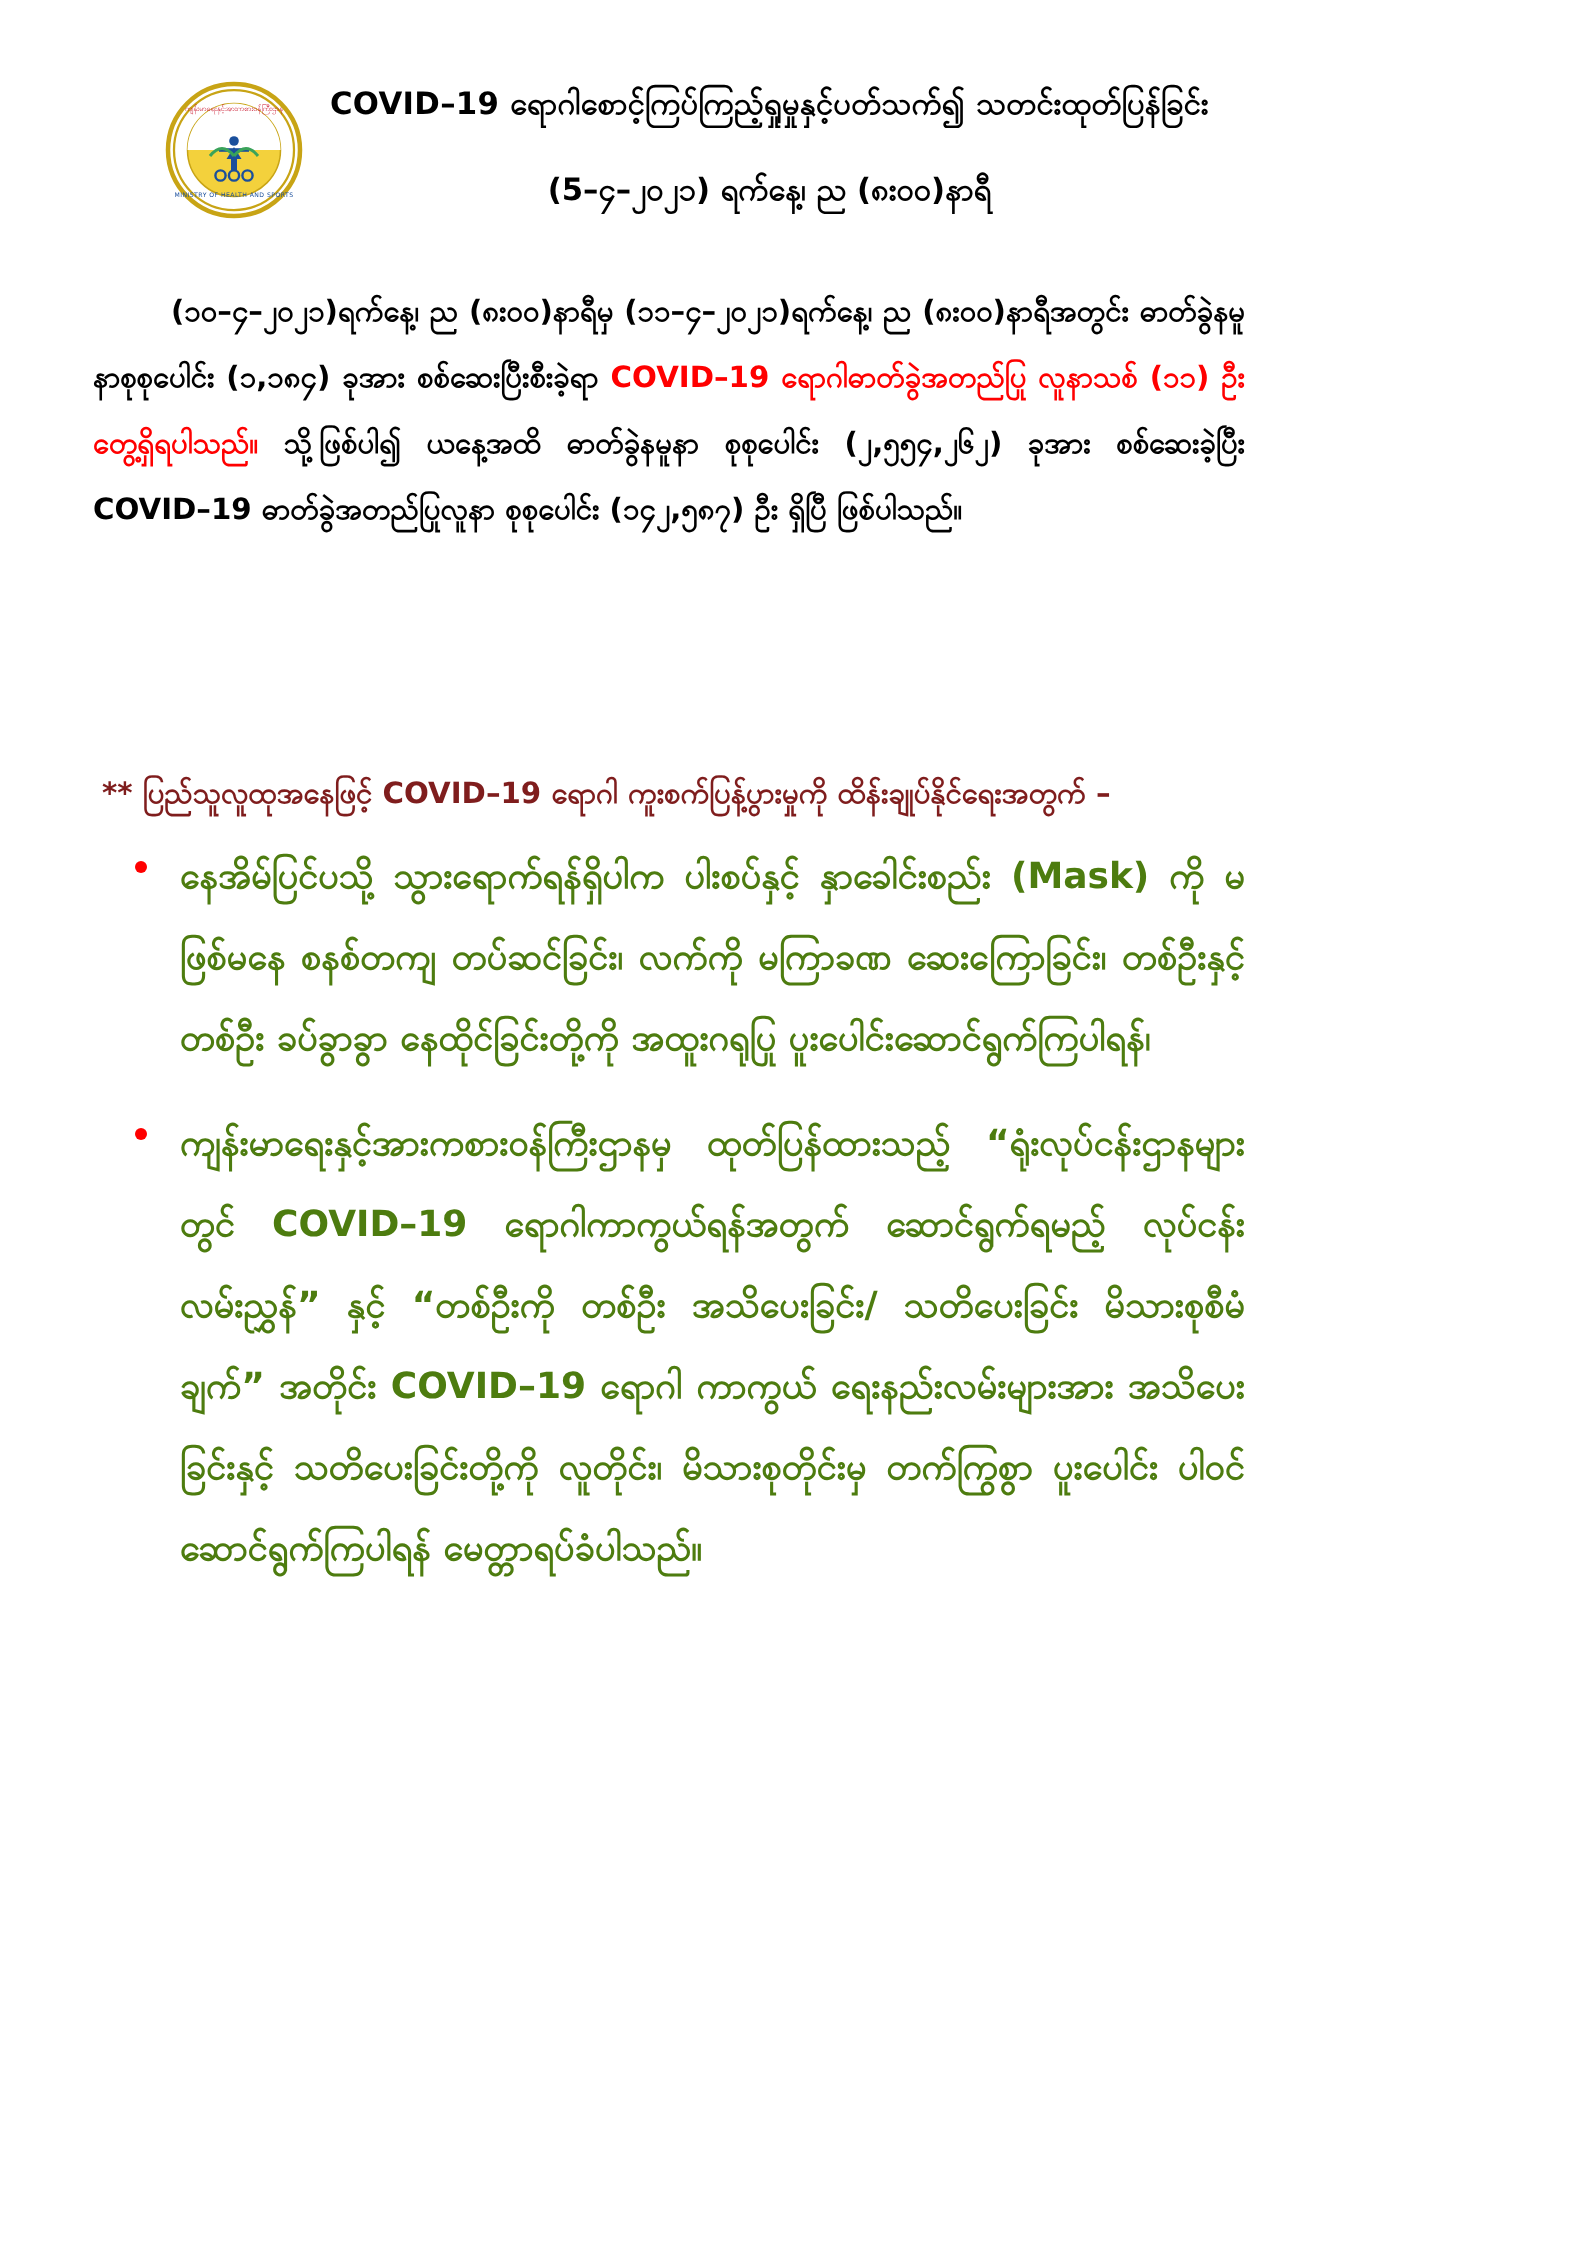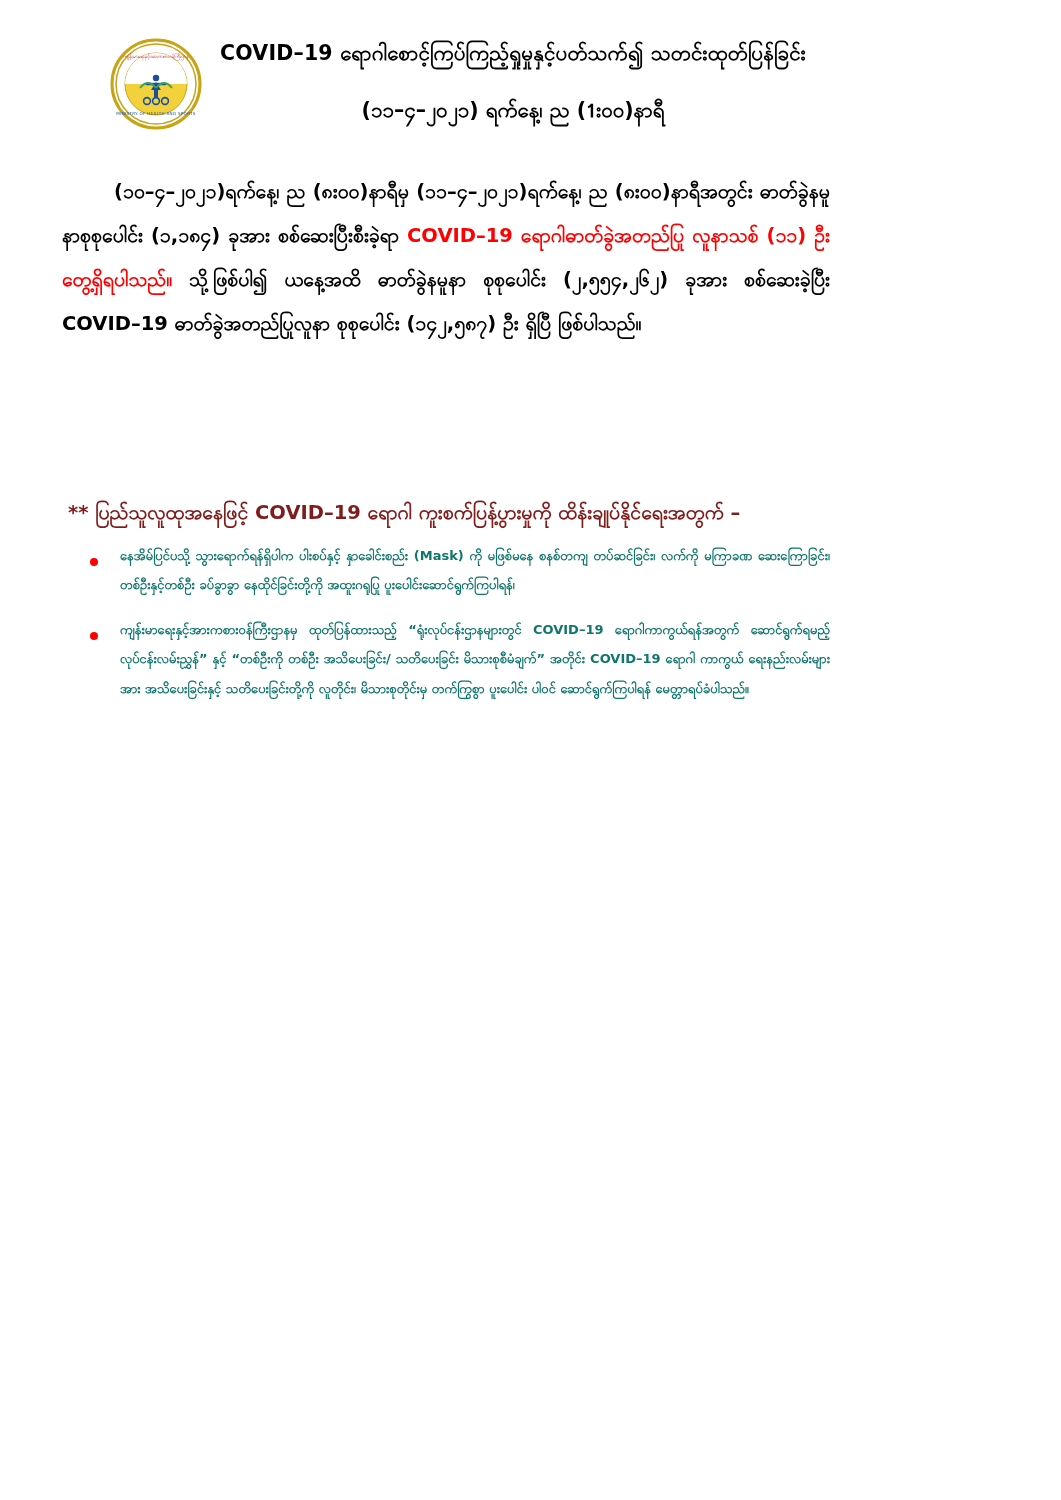--- a/index.html
+++ b/index.html
@@ -13,21 +13,21 @@
     font-family: "DejaVu Sans", "Liberation Sans", sans-serif;
     color: #000000;
     position: relative;
     overflow: hidden;
   }
   .page {
     position: relative;
     width: 892px;
     height: 1500px;
     box-sizing: border-box;
-    padding: 24px 62px 0 62px;
+    padding: 40px 62px 0 62px;
   }
 
   
   .header {
     display: flex;
     align-items: flex-start;
     gap: 18px;
     padding-top: 14px;
   }
   .logo {
@@ -88,22 +88,22 @@
     line-height: 1.9;
     margin: 0 0 10px 6px;
   }
   ul.notice-list {
     list-style: none;
     margin: 0;
     padding: 0;
   }
   ul.notice-list > li {
     position: relative;
-    color: #0f766e;
-    font-size: 13px;
+    color: #4d7c0f;
+    font-size: 24px;
     font-weight: bold;
     line-height: 2.25;
     text-align: justify;
     text-justify: inter-word;
     padding-left: 58px;
     margin-bottom: 16px;
   }
   ul.notice-list > li .bullet {
     position: absolute;
     left: 28px;
@@ -140,21 +140,21 @@
           <circle cx="37" cy="63" r="3.4"></circle>
           <circle cx="46" cy="63" r="3.4"></circle>
           <circle cx="55" cy="63" r="3.4"></circle>
         </g>
         <text x="46" y="77" font-size="4.1" fill="#1a4f9c" text-anchor="middle" font-family="'DejaVu Sans',sans-serif" letter-spacing="0.3">MINISTRY OF HEALTH AND SPORTS</text>
       </svg>
     </div>
 
     <div class="header-text">
       <div class="header-line1">COVID–19 ရောဂါစောင့်ကြပ်ကြည့်ရှုမှုနှင့်ပတ်သက်၍ သတင်းထုတ်ပြန်ခြင်း</div>
-      <div class="header-line2">(၁၁–၄–၂၀၂၁) ရက်နေ့၊ ည  (1း၀၀)နာရီ</div>
+      <div class="header-line2">(5–၄–၂၀၂၁) ရက်နေ့၊ ည  (၈း၀၀)နာရီ</div>
     </div>
 
   </div>
 
   <div class="body-block">
 
     <p class="para">
       <span class="indent"></span><span>(၁၀–၄–၂၀၂၁)ရက်နေ့၊ ည (၈း၀၀)နာရီမှ (၁၁–၄–၂၀၂၁)ရက်နေ့၊ ည (၈း၀၀)နာရီအတွင်း ဓာတ်ခွဲနမူနာစုစုပေါင်း (၁,၁၈၄) ခုအား စစ်ဆေးပြီးစီးခဲ့ရာ </span><span class="red">COVID–19 ရောဂါဓာတ်ခွဲအတည်ပြု လူနာသစ် (၁၁) ဦး တွေ့ရှိရပါသည်။</span><span> သို့ဖြစ်ပါ၍ ယနေ့အထိ ဓာတ်ခွဲနမူနာ စုစုပေါင်း (၂,၅၅၄,၂၆၂) ခုအား စစ်ဆေးခဲ့ပြီး COVID–19 ဓာတ်ခွဲအတည်ပြုလူနာ စုစုပေါင်း (၁၄၂,၅၈၇) ဦး ရှိပြီ ဖြစ်ပါသည်။</span>
     </p>
 

